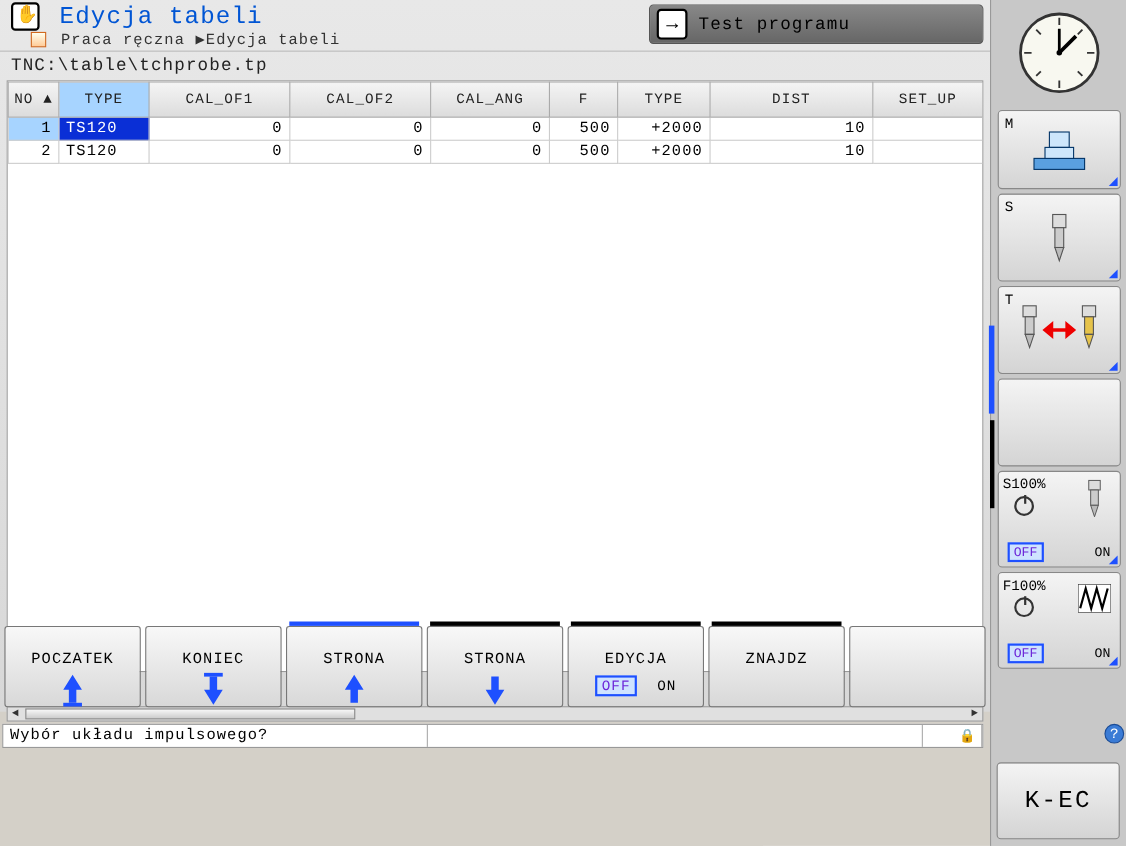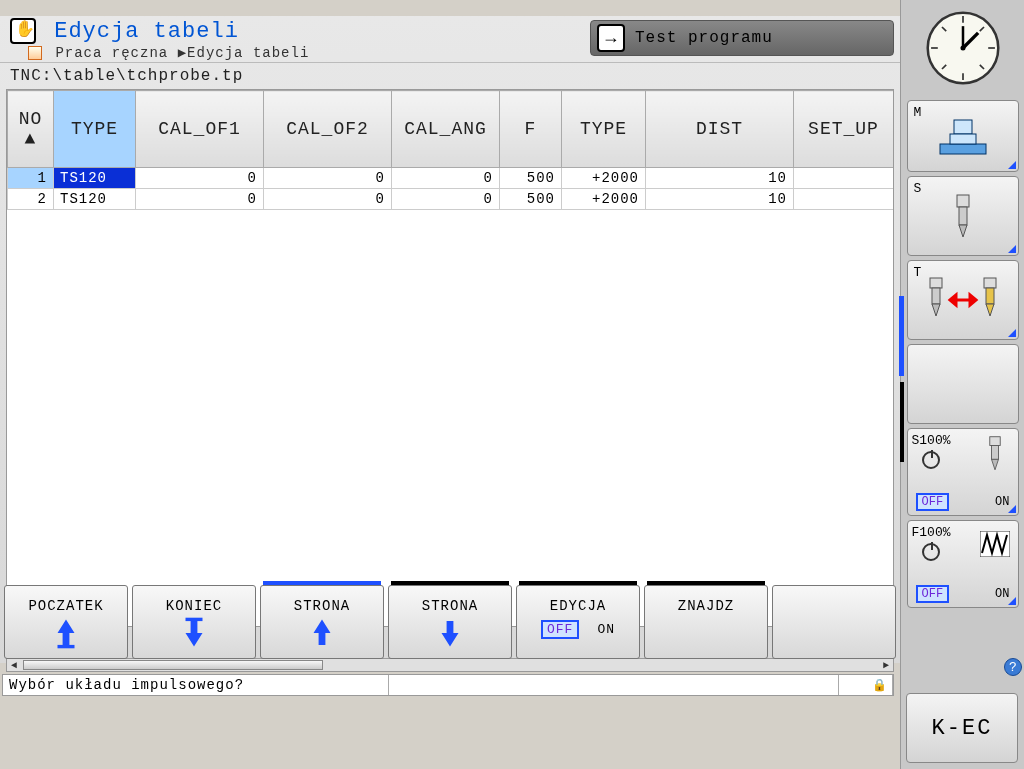--- a/index.html
+++ b/index.html
@@ -7,21 +7,21 @@
   font-family: "Courier New", monospace;
   font-size: 14px;
   background: #d4d0c8;
   width: 1024px;
   height: 769px;
   overflow: hidden;
   position: relative;
 }
 .main-area {
   position: absolute;
-  left: 0; top: 16px;
+  left: 0; top: 0;
   width: 900px; height: 647px;
   background: linear-gradient(#e8e8e8, #d8d8d8);
 }
 .right-panel {
   position: absolute;
   right: 0; top: 0;
   width: 124px; height: 769px;
   background: #c8c8c8;
   border-left: 1px solid #999;
 }
@@ -104,22 +104,22 @@
 }
 .grid {
   border-collapse:collapse;
   width:100%;
   table-layout:fixed;
 }
 .grid th {
   background:linear-gradient(#f4f4f4,#dcdcdc);
   border:1px solid #aaa;
   font-weight:normal;
-  font-size:18px;
-  padding:18px 4px;
+  font-size:13px;
+  padding:8px 4px;
   letter-spacing:1px;
   color:#222;
 }
 .grid th.sel {
   background:#a7d4ff;
 }
 .grid td {
   border:1px solid #ccc;
   padding:2px 6px;
   font-size:14px;
@@ -175,21 +175,21 @@
 }
 .softkey {
   flex:1;
   background:linear-gradient(#f8f8f8,#d8d8d8);
   border:1px solid #777;
   border-radius:3px;
   display:flex;
   flex-direction:column;
   align-items:center;
   justify-content:flex-start;
-  padding-top:12px;
+  padding-top:22px;
   font-size:14px;
   letter-spacing:1px;
   position:relative;
 }
 .softkey .topbar{
   position:absolute;top:-5px;left:2px;right:2px;height:4px;
 }
 .softkey .topbar.blue{background:#1e50ff;}
 .softkey .topbar.black{background:#000;}
 .arrow {

